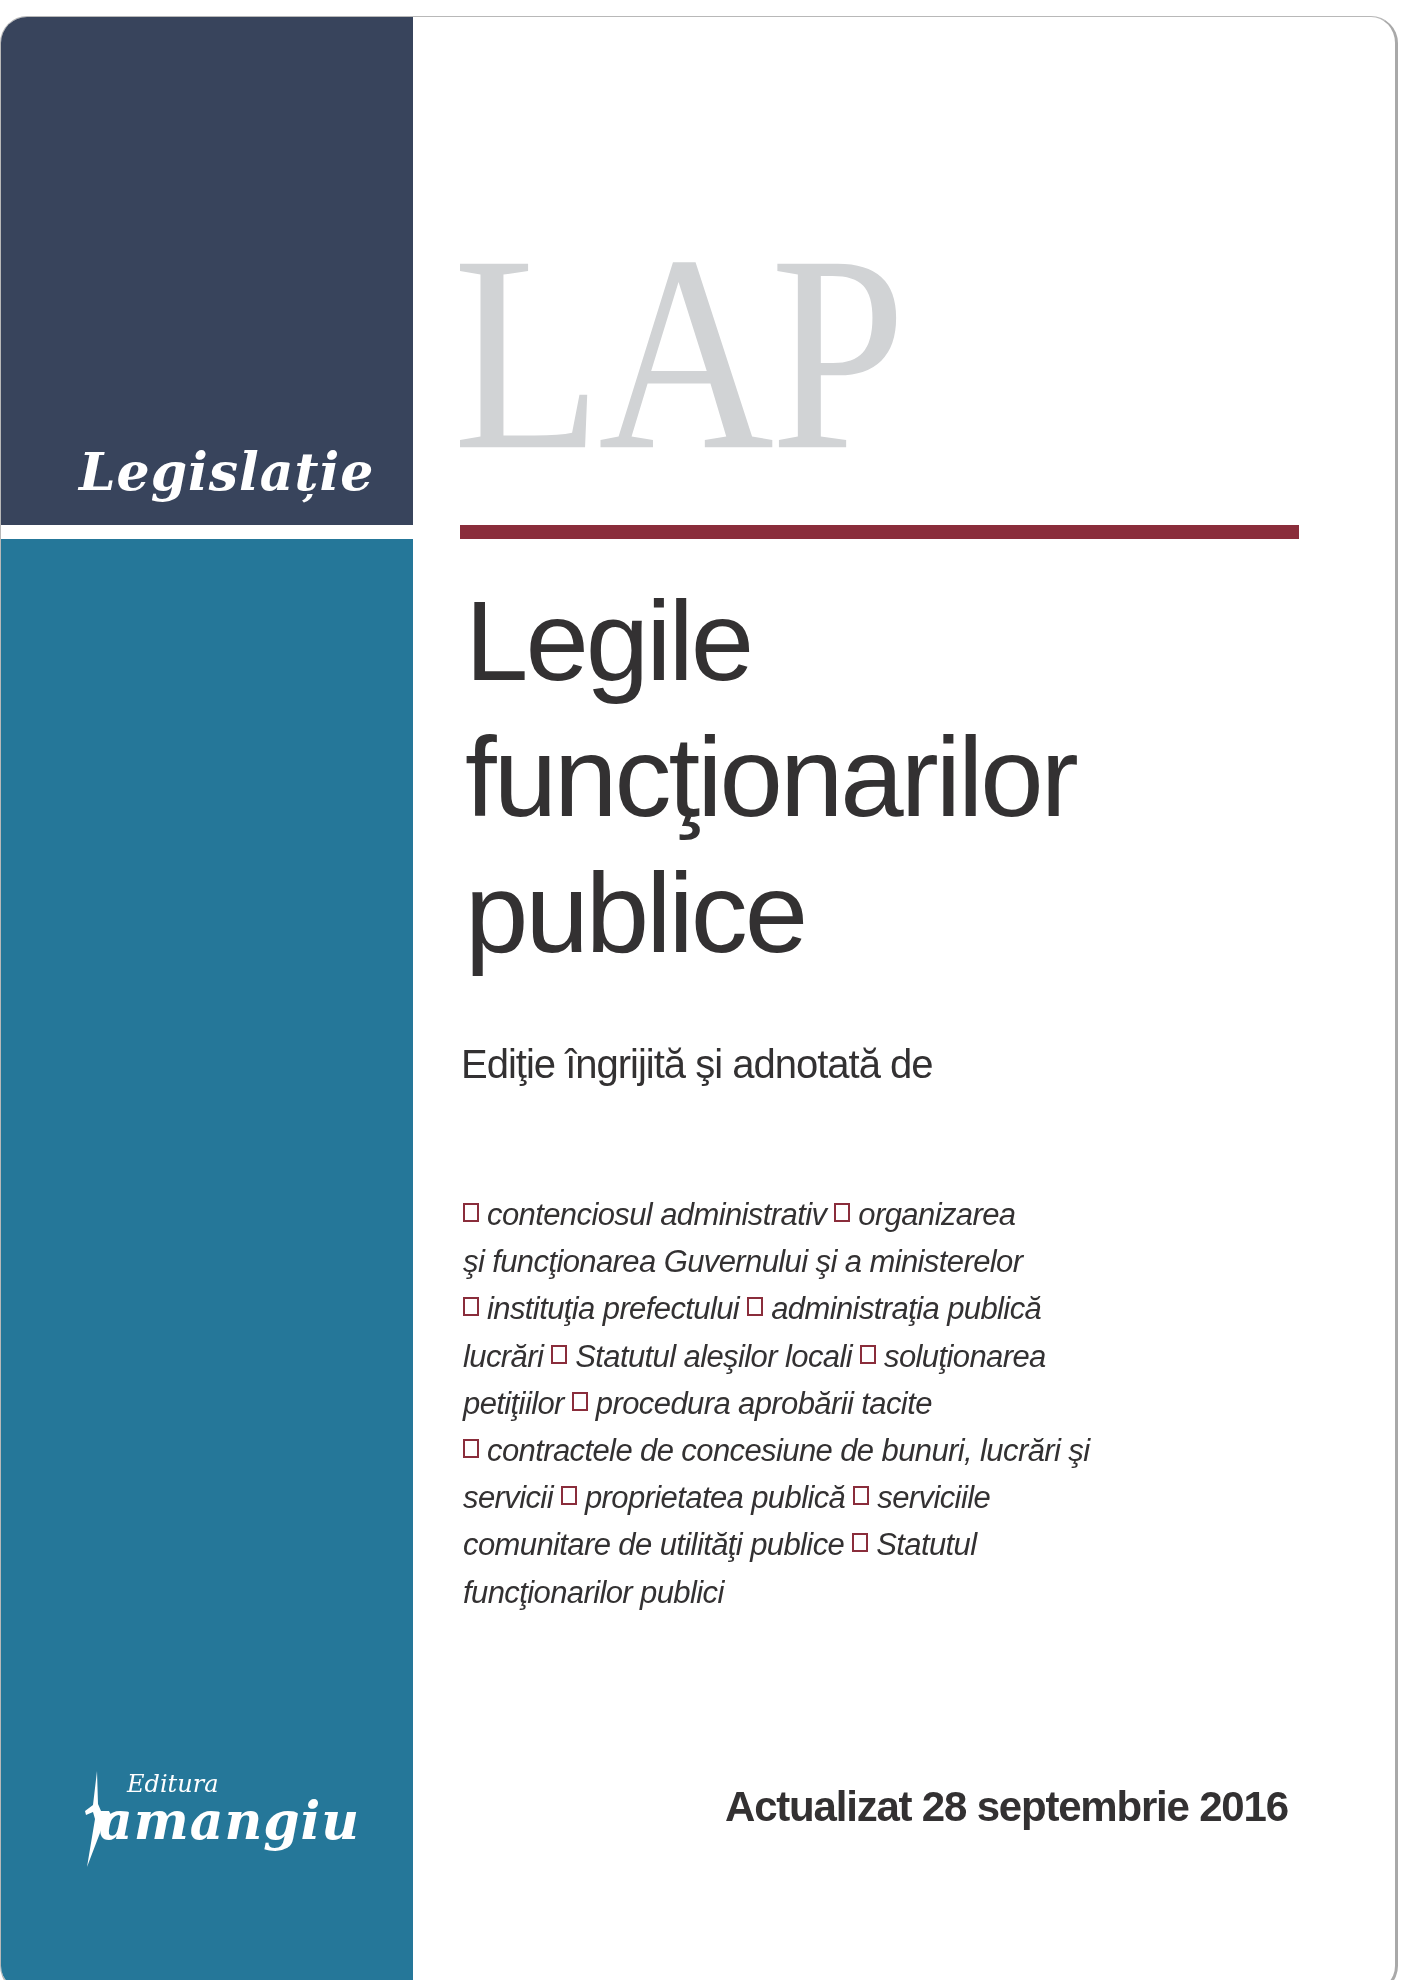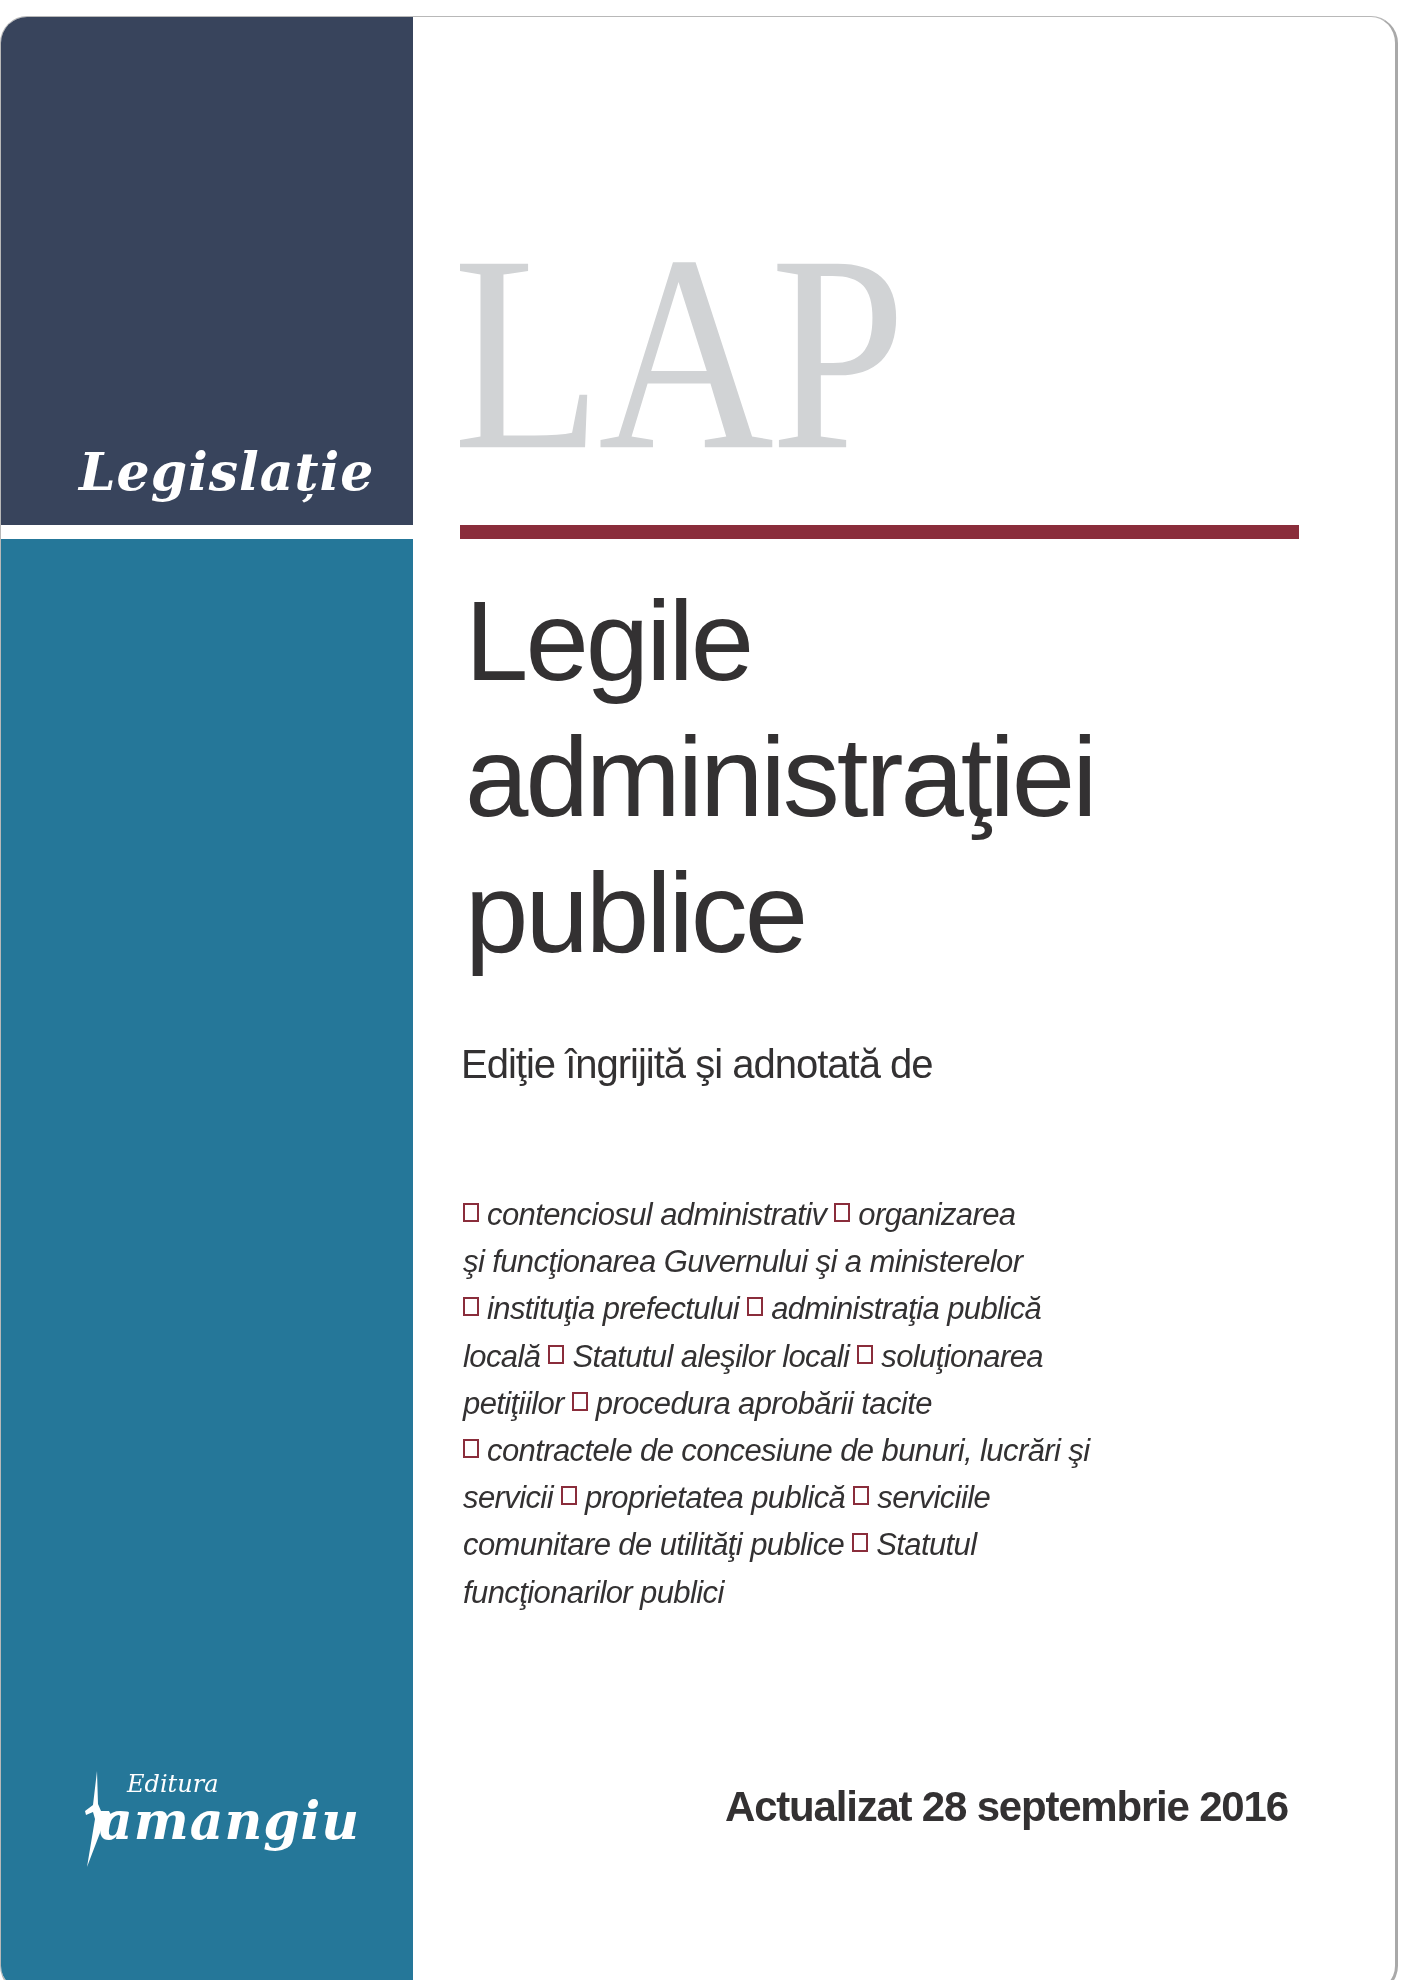--- a/index.html
+++ b/index.html
@@ -84,38 +84,38 @@
   <div class="col-gap"></div>
   <div class="col-teal"></div>
 
   <div class="series-label">Legislație</div>
 
   <div class="lap">LAP</div>
   <div class="rule"></div>
 
   <div class="title">
     <div>Legile</div>
-    <div>administraţiei</div>
+    <div>funcţionarilor</div>
     <div>publice</div>
   </div>
 
   <div class="subtitle">Ediţie îngrijită şi adnotată de</div>
 
   <div class="topics">
     <div class="line">
       <span class="bullet"><span class="shade"></span></span><span>contenciosul administrativ </span><span class="bullet"><span class="shade"></span></span><span>organizarea</span>
     </div>
     <div class="line">
       <span>şi funcţionarea Guvernului şi a ministerelor</span>
     </div>
     <div class="line">
       <span class="bullet"><span class="shade"></span></span><span>instituţia prefectului </span><span class="bullet"><span class="shade"></span></span><span>administraţia publică</span>
     </div>
     <div class="line">
-      <span>locală </span><span class="bullet"><span class="shade"></span></span><span>Statutul aleşilor locali </span><span class="bullet"><span class="shade"></span></span><span>soluţionarea</span>
+      <span>lucrări </span><span class="bullet"><span class="shade"></span></span><span>Statutul aleşilor locali </span><span class="bullet"><span class="shade"></span></span><span>soluţionarea</span>
     </div>
     <div class="line">
       <span>petiţiilor </span><span class="bullet"><span class="shade"></span></span><span>procedura aprobării tacite</span>
     </div>
     <div class="line">
       <span class="bullet"><span class="shade"></span></span><span>contractele de concesiune de bunuri, lucrări şi</span>
     </div>
     <div class="line">
       <span>servicii </span><span class="bullet"><span class="shade"></span></span><span>proprietatea publică </span><span class="bullet"><span class="shade"></span></span><span>serviciile</span>
     </div>

